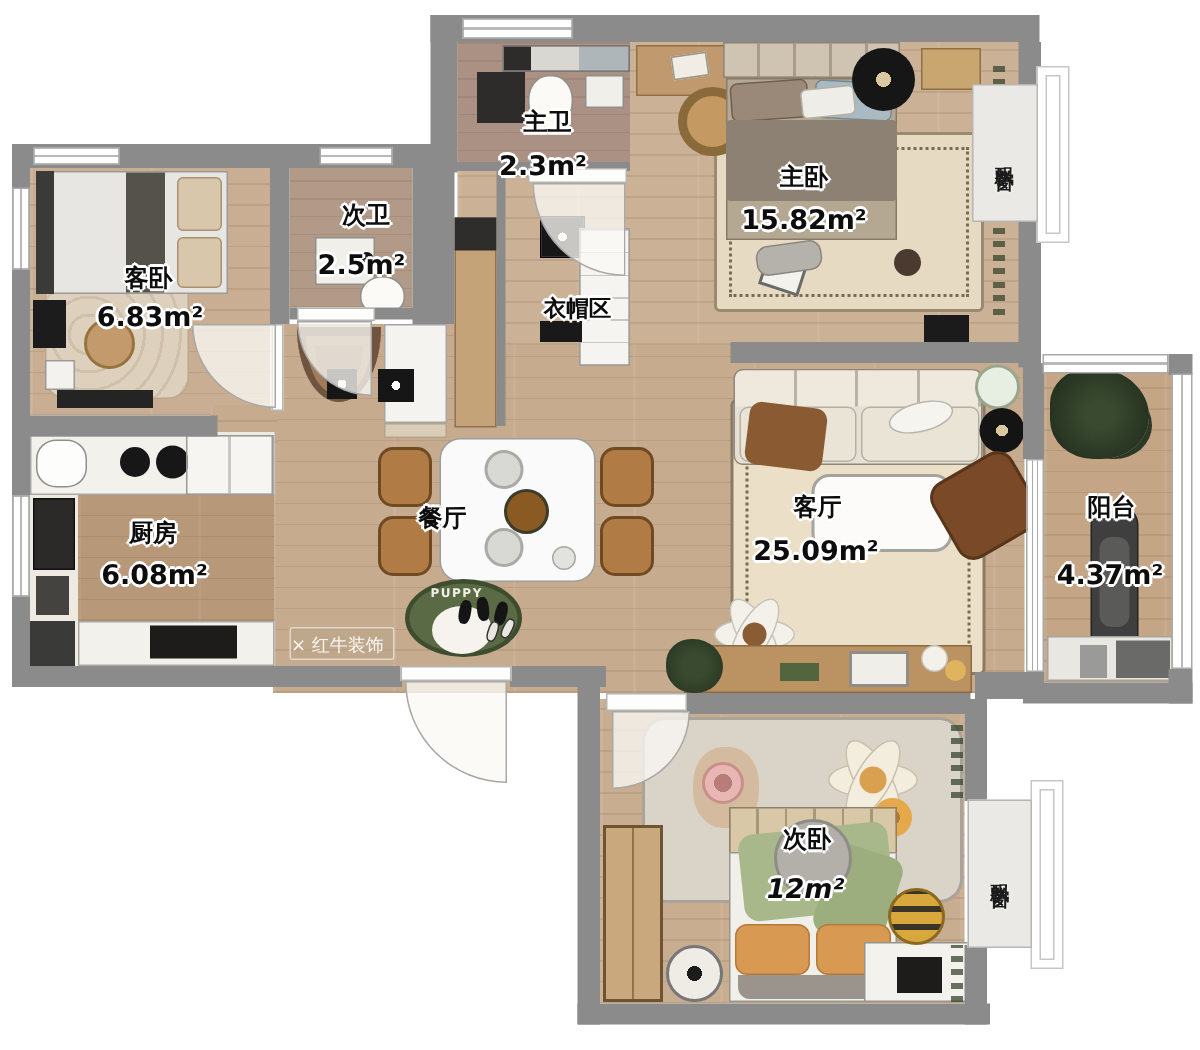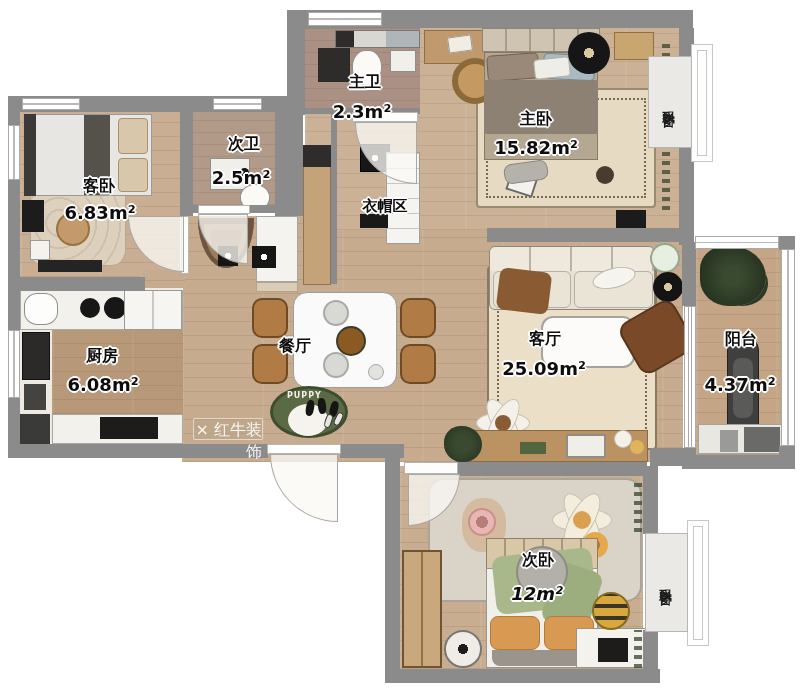--- a/index.html
+++ b/index.html
@@ -20,21 +20,21 @@
   .frame{background:#ffffff;border:1px solid #c6c6c4;}
   .lbl{position:absolute;font-weight:bold;color:#0d0d0d;white-space:nowrap;transform:translate(-50%,-50%);
        text-shadow:-1px -1px 0 #fff,1px -1px 0 #fff,-1px 1px 0 #fff,1px 1px 0 #fff,-2px 0 0 #fff,2px 0 0 #fff,0 2px 0 #fff,0 -2px 0 #fff;}
   .nm{font-size:16px;}
   .ar{font-size:18px;}
   .vlbl{position:absolute;writing-mode:vertical-rl;font-weight:bold;font-size:13px;color:#1b1b1b;
         transform:translate(-50%,-50%);letter-spacing:2px;text-shadow:0 0 2px #fff;}
   .rug-dot{border:2px dotted #7b6a52;}
   .garland{background:repeating-linear-gradient(0deg,#36452c 0 4px,transparent 4px 9px);opacity:.75;}
   .watermark{background:rgba(186,164,138,.55);border:1px solid rgba(255,255,255,.55);border-radius:2px;
-             color:rgba(255,255,255,.9);font-size:16px;line-height:22px;text-align:right;}
+             color:rgba(255,255,255,.9);font-size:12px;line-height:22px;text-align:left;}
 </style>
 </head>
 <body>
 
 <div class="plan">
 
   <div class="a wood" style="left:182px;top:216px;width:501px;height:246px;"></div>
   <div class="a wood" style="left:305px;top:28px;width:375px;height:202px;background-color:#cbb296;"></div>
   <div class="a tile" style="left:305px;top:28px;width:115px;height:85px;background-color:#ab9184;"></div>
   <div class="a wood" style="left:20px;top:112px;width:160px;height:165px;background-color:#c9ae93;"></div>

